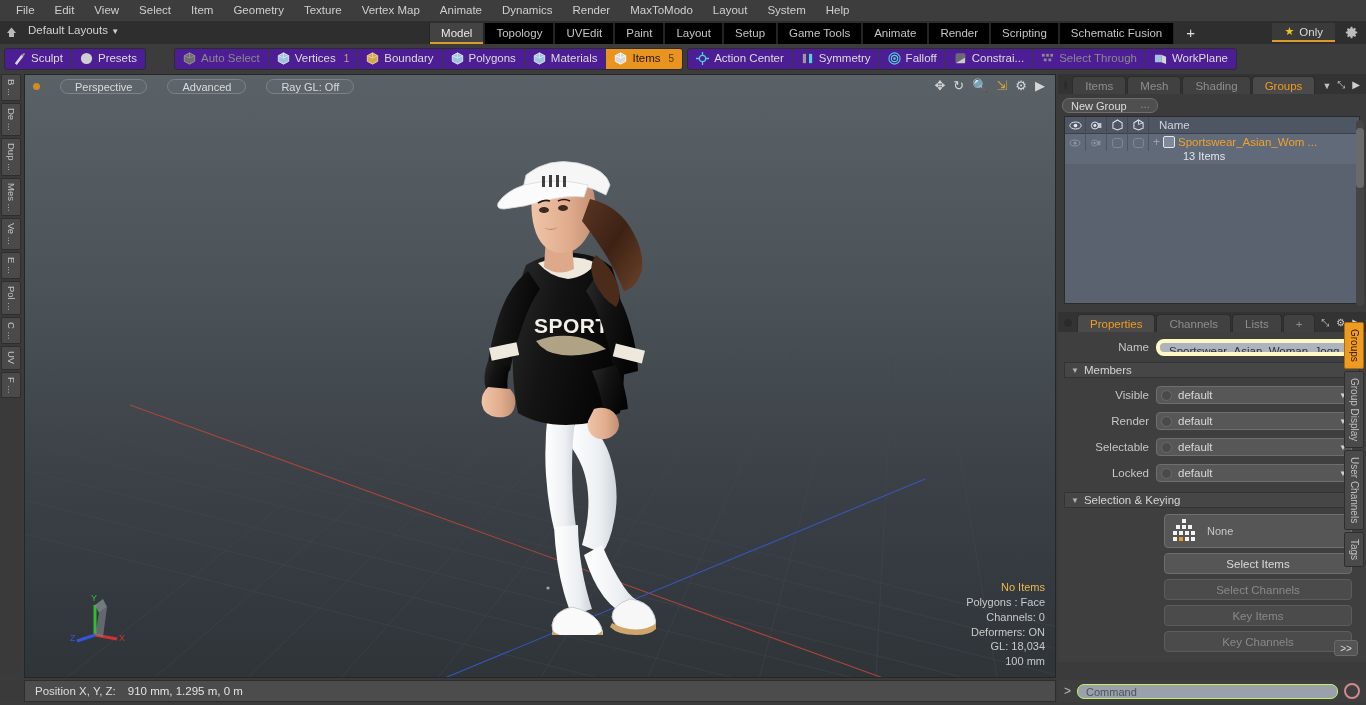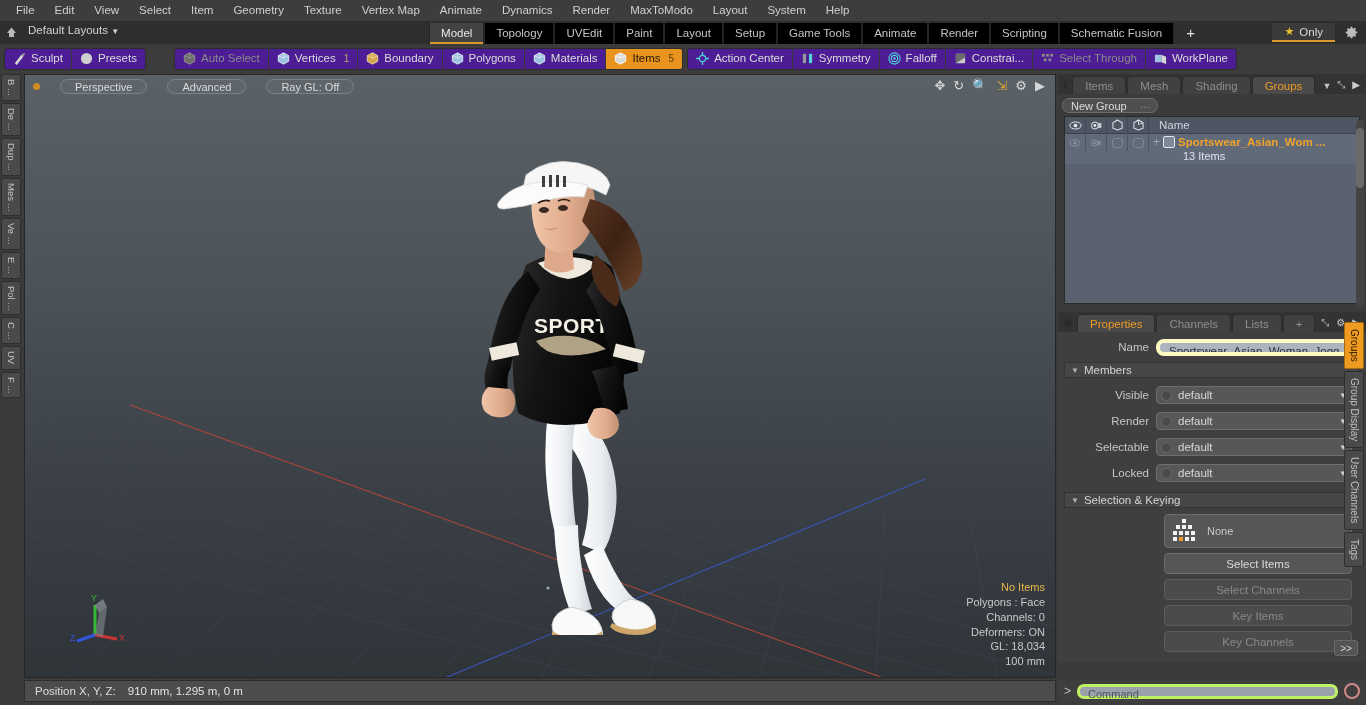--- a/index.html
+++ b/index.html
@@ -177,21 +177,21 @@
     border-right: 1px solid #4d5462; color: #8c96a6; font-size: 10px;
   }
   .il-cell .rr { width: 11px; height: 10px; border: 1px solid #7d8796; border-radius: 3px; }
   .il-body { flex: 1; padding-left: 4px; }
   .il-line1 { display: flex; align-items: center; gap: 3px; height: 16px; }
   .il-plus { color: #9aa3b1; font-size: 12px; }
   .il-cube {
     width: 12px; height: 12px; border: 1px solid #e2e7ee; border-radius: 2px;
     background: #7f899a;
   }
-  .il-title { color: #f0a22c; font-size: 11.5px; font-weight: bold; white-space: nowrap; }
+  .il-title { color: #f0a22c; font-size: 11.5px; font-weight: normal; white-space: nowrap; }
   .il-sub { color: #dfe4eb; font-size: 11px; padding-left: 30px; }
 
   .scrollV {
     position: absolute; right: 2px; top: 46px; width: 8px; height: 186px;
     background: #444; border-radius: 4px;
   }
   .scrollV i { display: block; width: 8px; height: 60px; background: #6a6a6a; border-radius: 4px; margin-top: 8px; }
 
   
   .prop-tabs { display: flex; align-items: flex-end; height: 20px; background: #333; padding-left: 4px; margin-top: 8px; }
@@ -258,21 +258,21 @@
     font-size: 11.5px; color: #dcdcdc;
   }
   .statusbar .val { margin-left: 12px; color: #e3e3e3; }
   .cmdbar {
     position: absolute; left: 1058px; top: 680px; width: 308px; height: 22px;
     background: #3e3e3e; display: flex; align-items: center; gap: 6px; padding: 0 6px;
   }
   .cmdbar .gt { color: #bcbcbc; font-size: 12px; }
   .cmdfield {
     flex: 1; height: 15px; line-height: 14px;
-    background: #9ba1aa; border: 3px solid #bef264; border-radius: 7px;
+    background: #9ba1aa; border: 1px solid #bef264; border-radius: 7px;
     font-size: 11px; color: #4e545c; padding-left: 8px;
   }
   .cmdcirc {
     width: 16px; height: 16px; border-radius: 50%;
     border: 2px solid #d38a8a; background: #3e3e3e;
   }
   .corner-left { position: absolute; left: 0; top: 680px; width: 24px; height: 22px; background: #3a3a3a; }
 </style>
 </head>
 <body>

